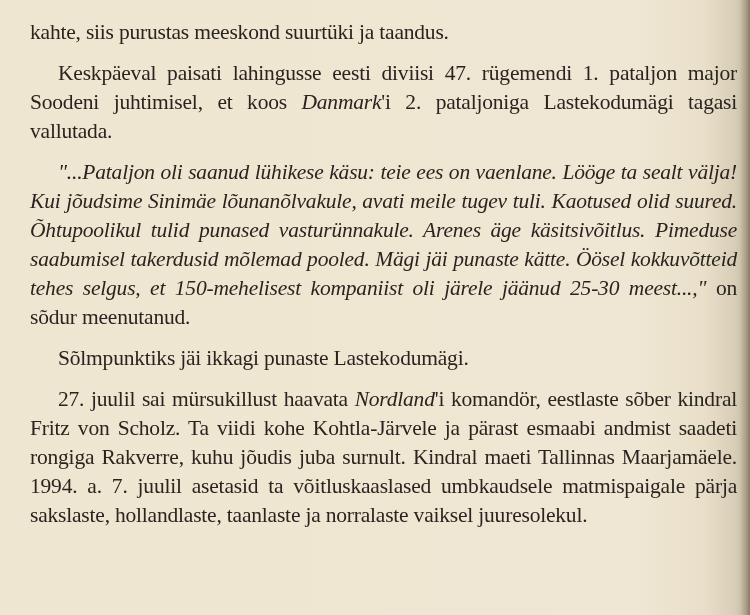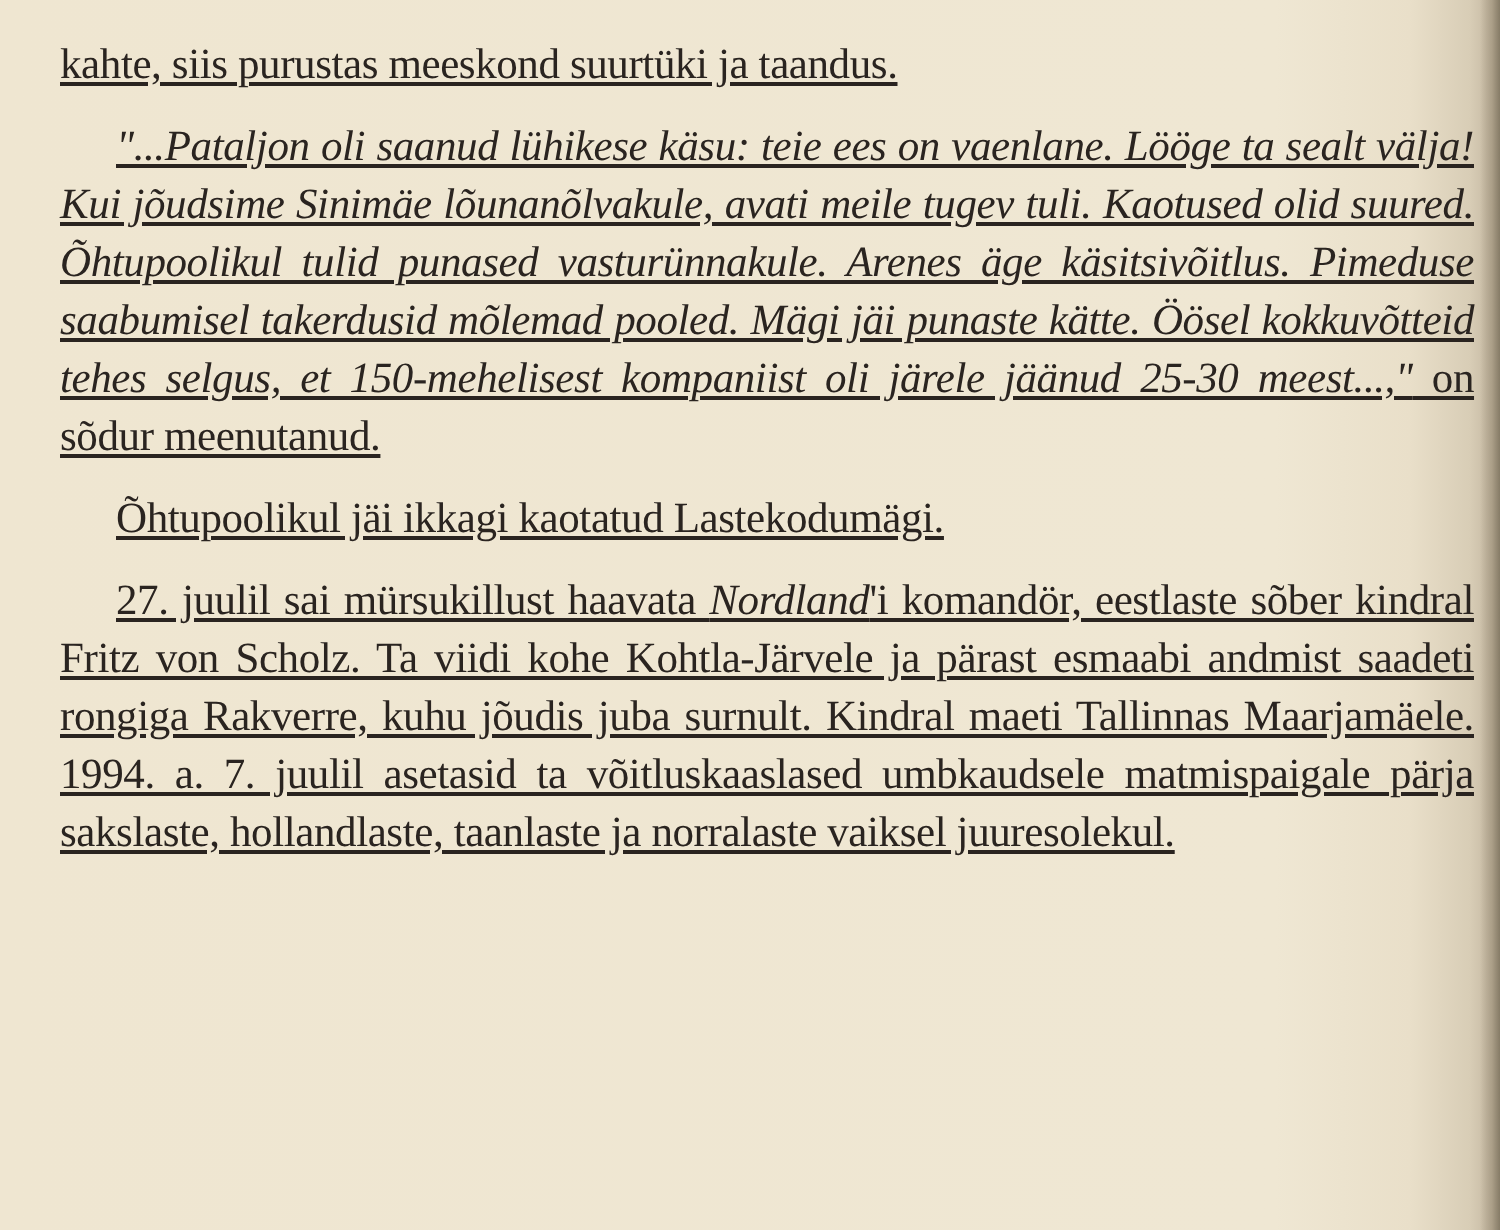--- a/index.html
+++ b/index.html
@@ -33,37 +33,37 @@
     top: 0;
     width: 707px;
     font-size: 21.5px;
     line-height: 29px;
     letter-spacing: -0.2px;
   }
   p {
     margin: 0 0 12px 0;
     text-align: justify;
     text-indent: 28px;
-    text-decoration: underline;
   }
   p.noindent { text-indent: 0; }
   p.first { margin-top: 18px; }
   .quote { font-style: italic; }
   i { font-style: italic; }
 </style>
 </head>
 <body>
 
 <div class="page">
   <div class="text">
     <p class="noindent first">kahte, siis purustas meeskond suurtüki ja taandus.</p>
 
 
 
+    <p><span>Keskpäeval paisati lahingusse eesti diviisi 47. rügemendi 1. pataljon major Soodeni juhtimisel, et koos </span><i>Danmark</i><span>'i 2. pataljoniga Lastekodumägi tagasi vallutada.</span></p>
 
     <p><span class="quote">"...Pataljon oli saanud lühikese käsu: teie ees on vaenlane. Lööge ta sealt välja! Kui jõudsime Sinimäe lõunanõlvakule, avati meile tugev tuli. Kaotused olid suured. Õhtupoolikul tulid punased vasturünnakule. Arenes äge käsitsivõitlus. Pimeduse saabumisel takerdusid mõlemad pooled. Mägi jäi punaste kätte. Öösel kokkuvõtteid tehes selgus, et 150-mehelisest kompaniist oli järele jäänud 25-30 meest...,"</span><span> on sõdur meenutanud.</span></p>
 
-    <p>Õhtupoolikul jäi ikkagi kaotatud Lastekodumägi.</p>
+    <p>Sõlmpunktiks jäi ikkagi punaste Lastekodumägi.</p>
 
     <p><span>27. juulil sai mürsukillust haavata </span><i>Nordland</i><span>'i komandör, eestlaste sõber kindral Fritz von Scholz. Ta viidi kohe Kohtla-Järvele ja pärast esmaabi andmist saadeti rongiga Rakverre, kuhu jõudis juba surnult. Kindral maeti Tallinnas Maarjamäele. 1994. a. 7. juulil asetasid ta võitluskaaslased umbkaudsele matmispaigale pärja sakslaste, hollandlaste, taanlaste ja norralaste vaiksel juuresolekul.</span></p>
   </div>
   <div class="edge"></div>
 </div>
 
 </body></html>

